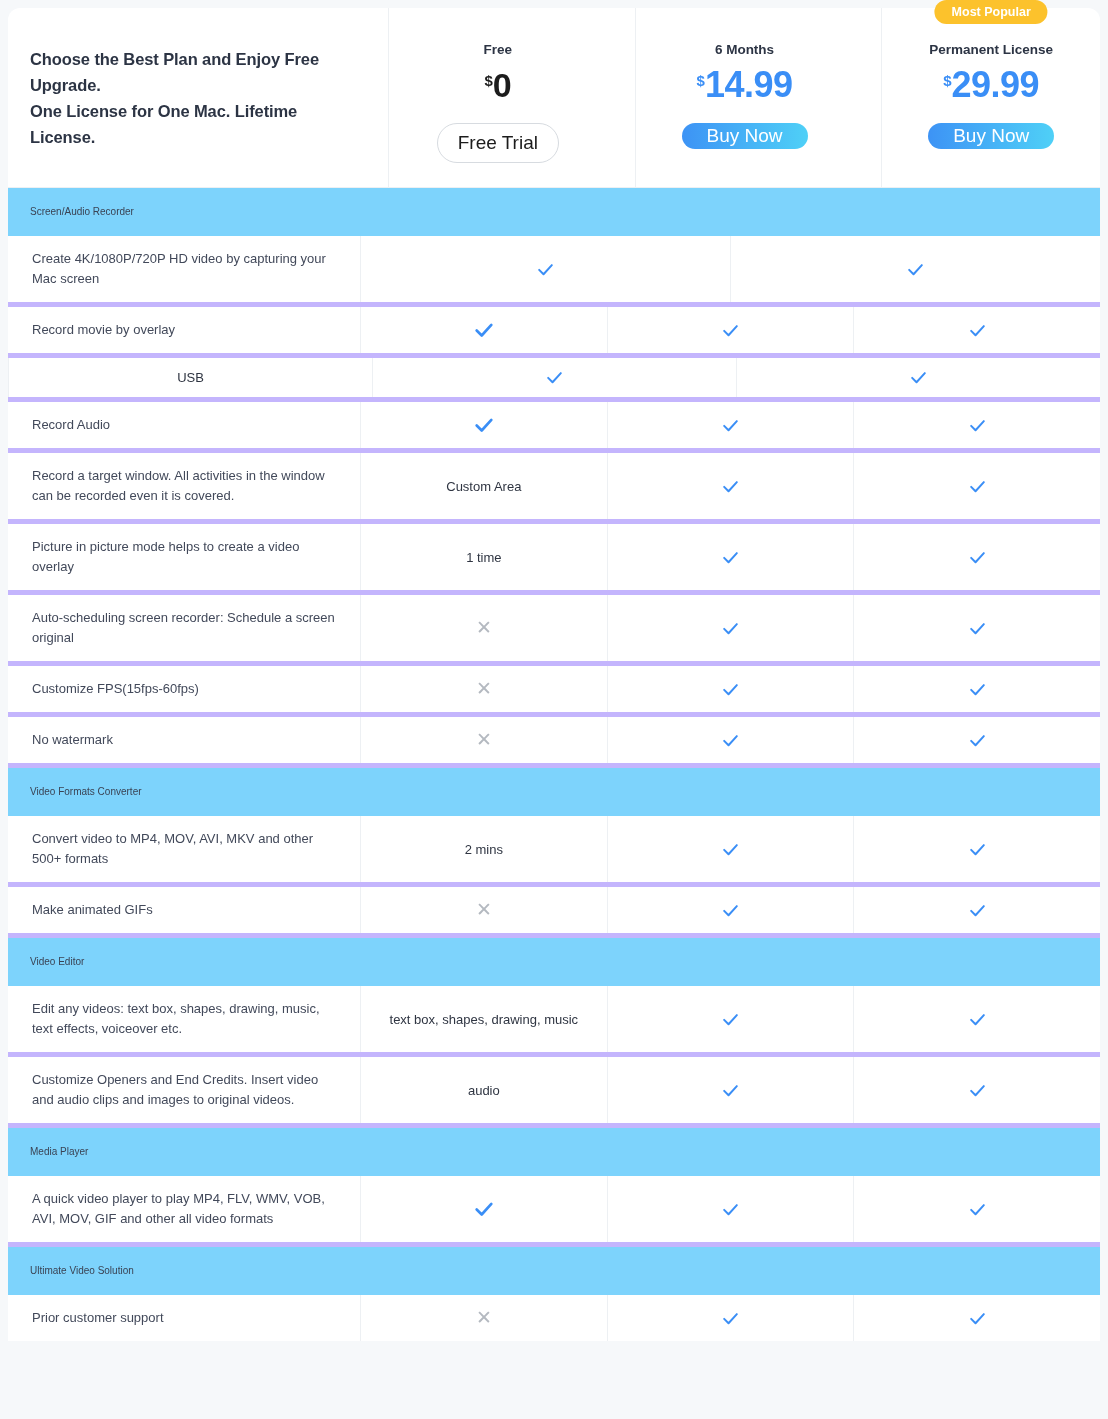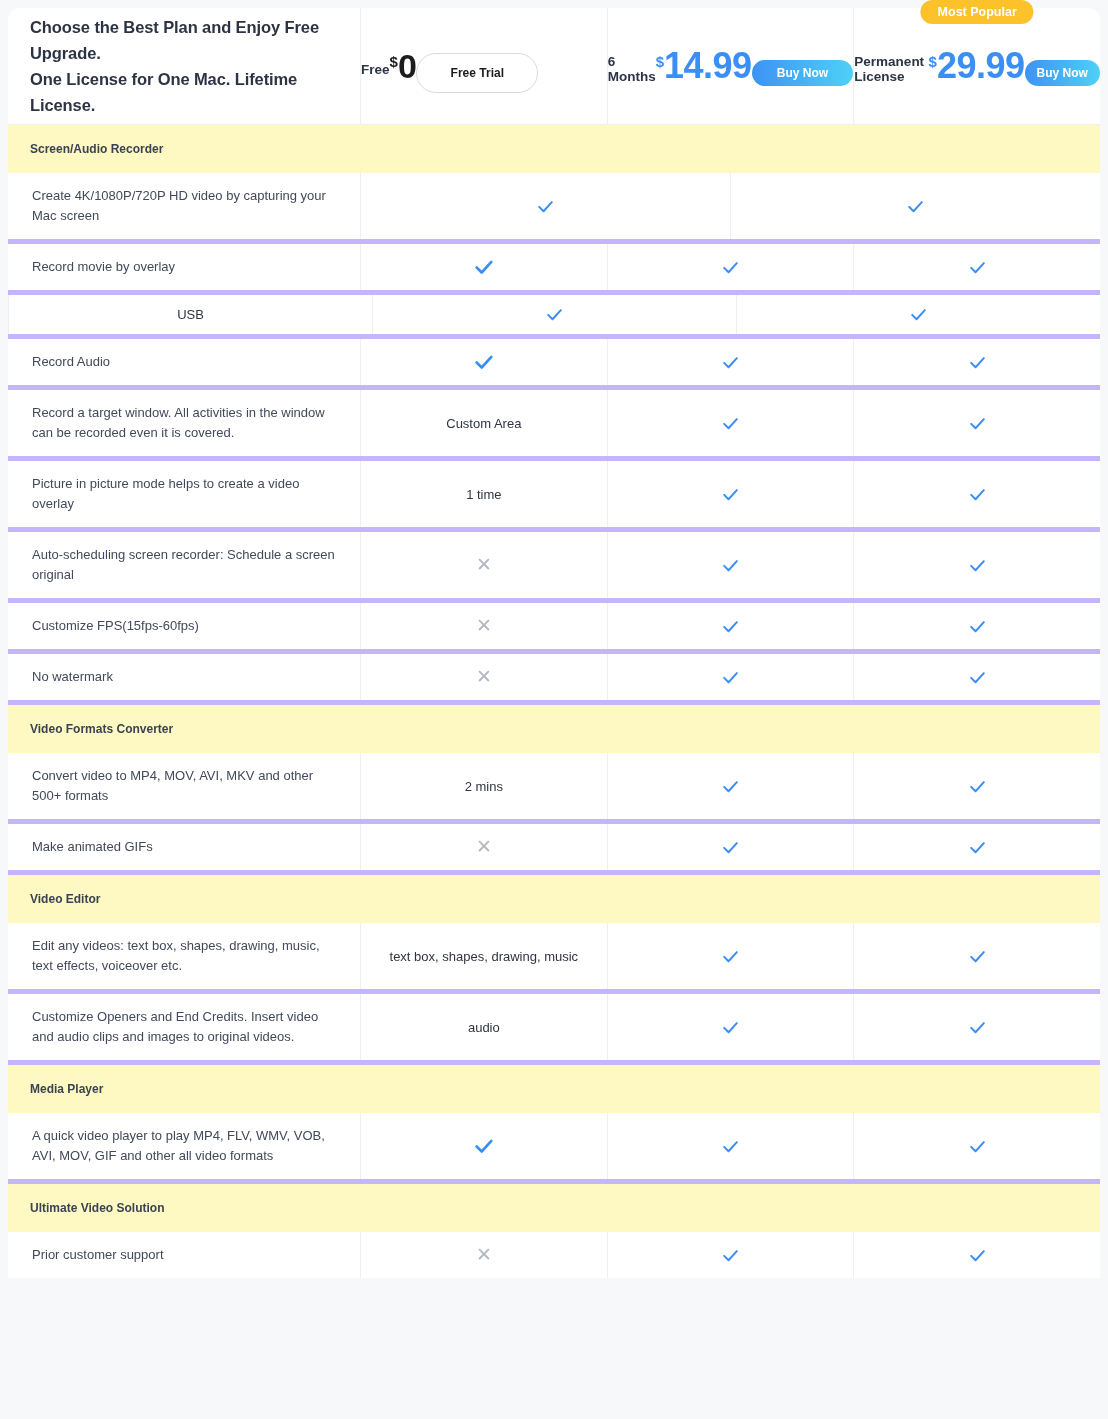--- a/index.html
+++ b/index.html
@@ -17,62 +17,63 @@
     border-radius:12px;
     overflow:visible;
   }
 
   
   .head { display:flex; position:relative; border-bottom:1px solid #edf0f3; }
   .head .cell { padding-top:0; position:relative; }
   .head .c0 { width:352px; display:flex; align-items:center; padding:0 22px; }
   .head .cp {
     width:180px; flex:1 1 0;
-    display:flex; flex-direction:row; align-items:center;
+    display:flex; flex-direction:column; align-items:center;
     padding-top:34px; padding-bottom:24px;
     border-left:1px solid #edf0f3;
+    margin-left:28px;
   }
   .headline {
     font-size:16.5px; font-weight:bold; line-height:26px;
     color:#2c3444; letter-spacing:-0.1px;
   }
   .plan-name {
     font-size:13.5px; font-weight:bold; color:#2c3444;
     margin-bottom:4px;
   }
   .price { display:flex; align-items:flex-start; height:58px; line-height:1; }
   .price .cur { font-size:15px; font-weight:bold; margin-top:12px; }
   .price .amt { font-size:34px; font-weight:bold; letter-spacing:-0.5px; line-height:48px; }
   .price.free .cur, .price.free .amt { color:#1c1c1c; }
   .price.paid .cur, .price.paid .amt { color:#3a8ef6; }
   .price.paid .amt { font-size:36px; }
 
   .btn {
     display:flex; align-items:center; justify-content:center;
     width:122px; height:40px; border-radius:21px;
-    font-size:12px; font-weight:bold; cursor:pointer;
+    font-size:19px; font-weight:normal; cursor:pointer;
     margin-top:4px;
   }
   .btn.trial { background:#fff; border:1px solid #d7dbe0; color:#1c1c1c; }
   .btn.buy {
     background:linear-gradient(to right,#3d93f5 0%,#4fd0f7 100%);
     color:#fff; border:none; width:126px; height:26px;
   }
   .badge {
     position:absolute; top:-8px; left:50%; transform:translateX(-50%);
     background:#fcc22c; color:#ffffff;
     font-size:12.5px; font-weight:bold;
     padding:5px 17px; border-radius:14px; white-space:nowrap;
     z-index:5;
   }
 
   
   .sect-head {
-    background:#fef9c3;
-    font-size:12px; font-weight:bold; color:#3a4354;
+    background:#7dd3fc;
+    font-size:10px; font-weight:normal; color:#3a4354;
     padding:14px 22px; line-height:20px;
   }
   .row { display:flex; border-bottom:5px solid #c4b5fd; background:#fff; }
   .row:last-child { border-bottom:none; }
   .row .feat {
     width:352px; padding:13px 22px 13px 24px;
     font-size:13px; line-height:20px; color:#42495a;
     display:flex; align-items:center;
   }
   .row .val {

